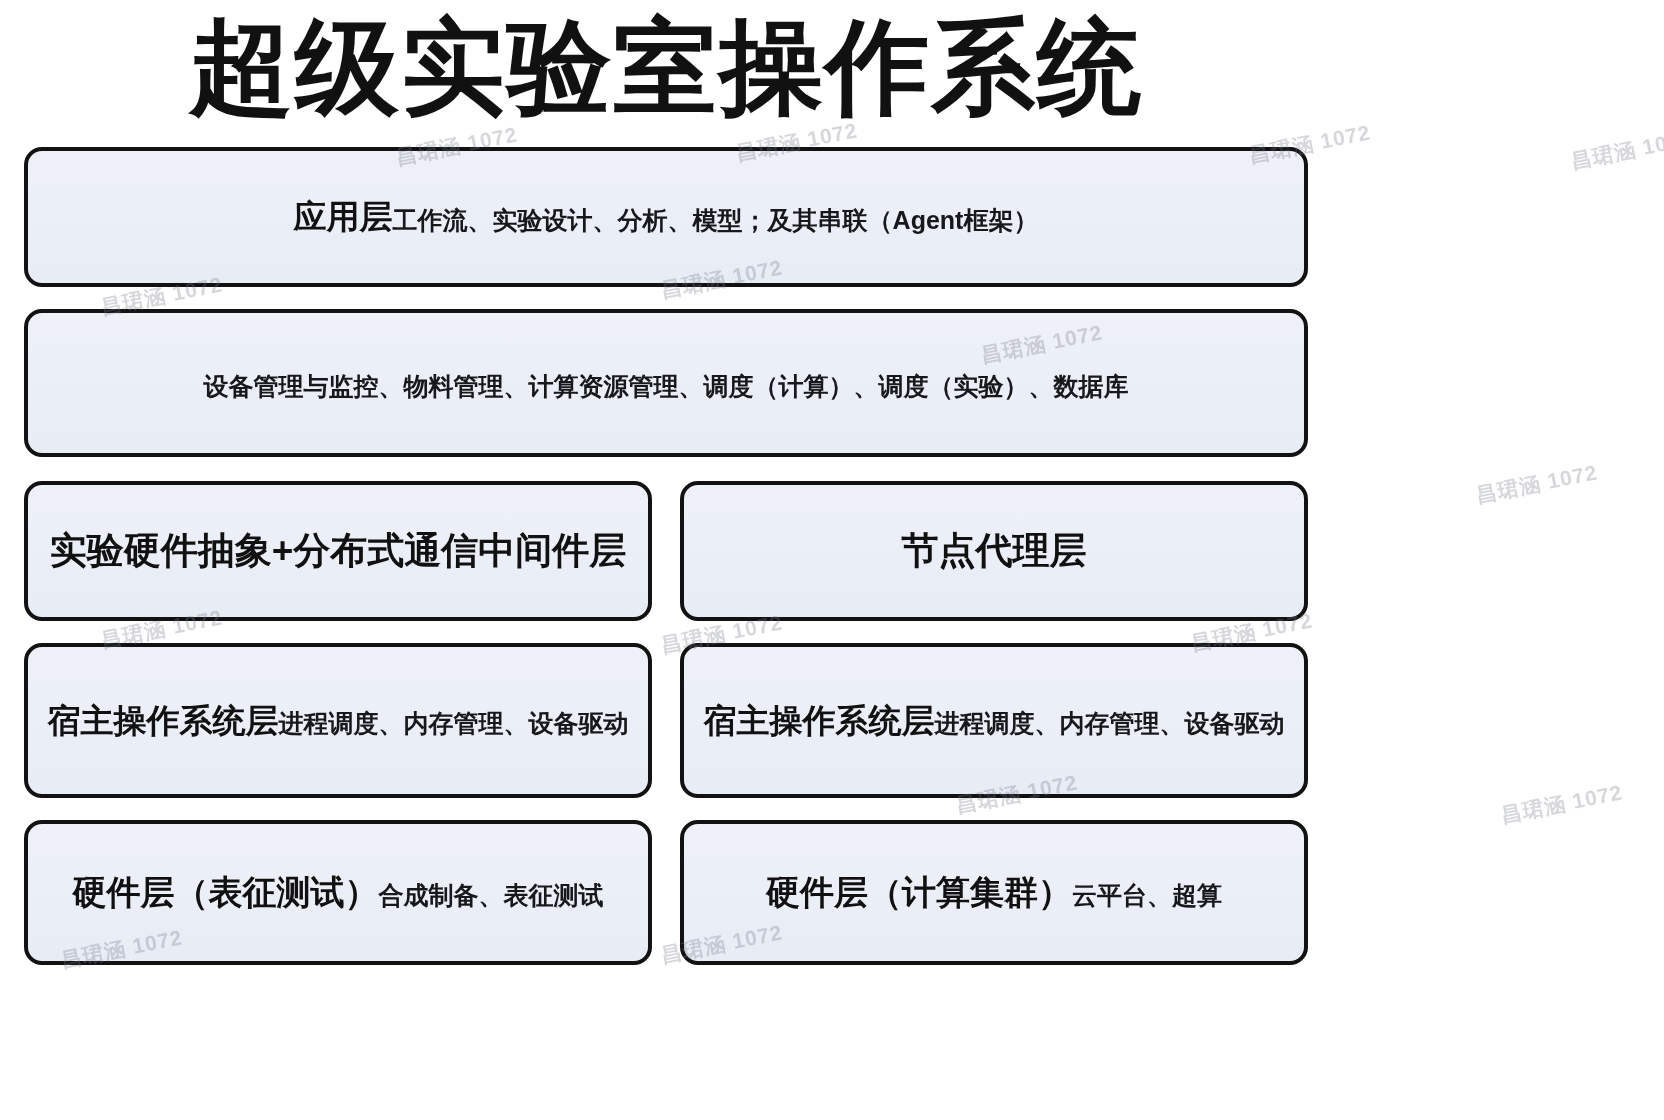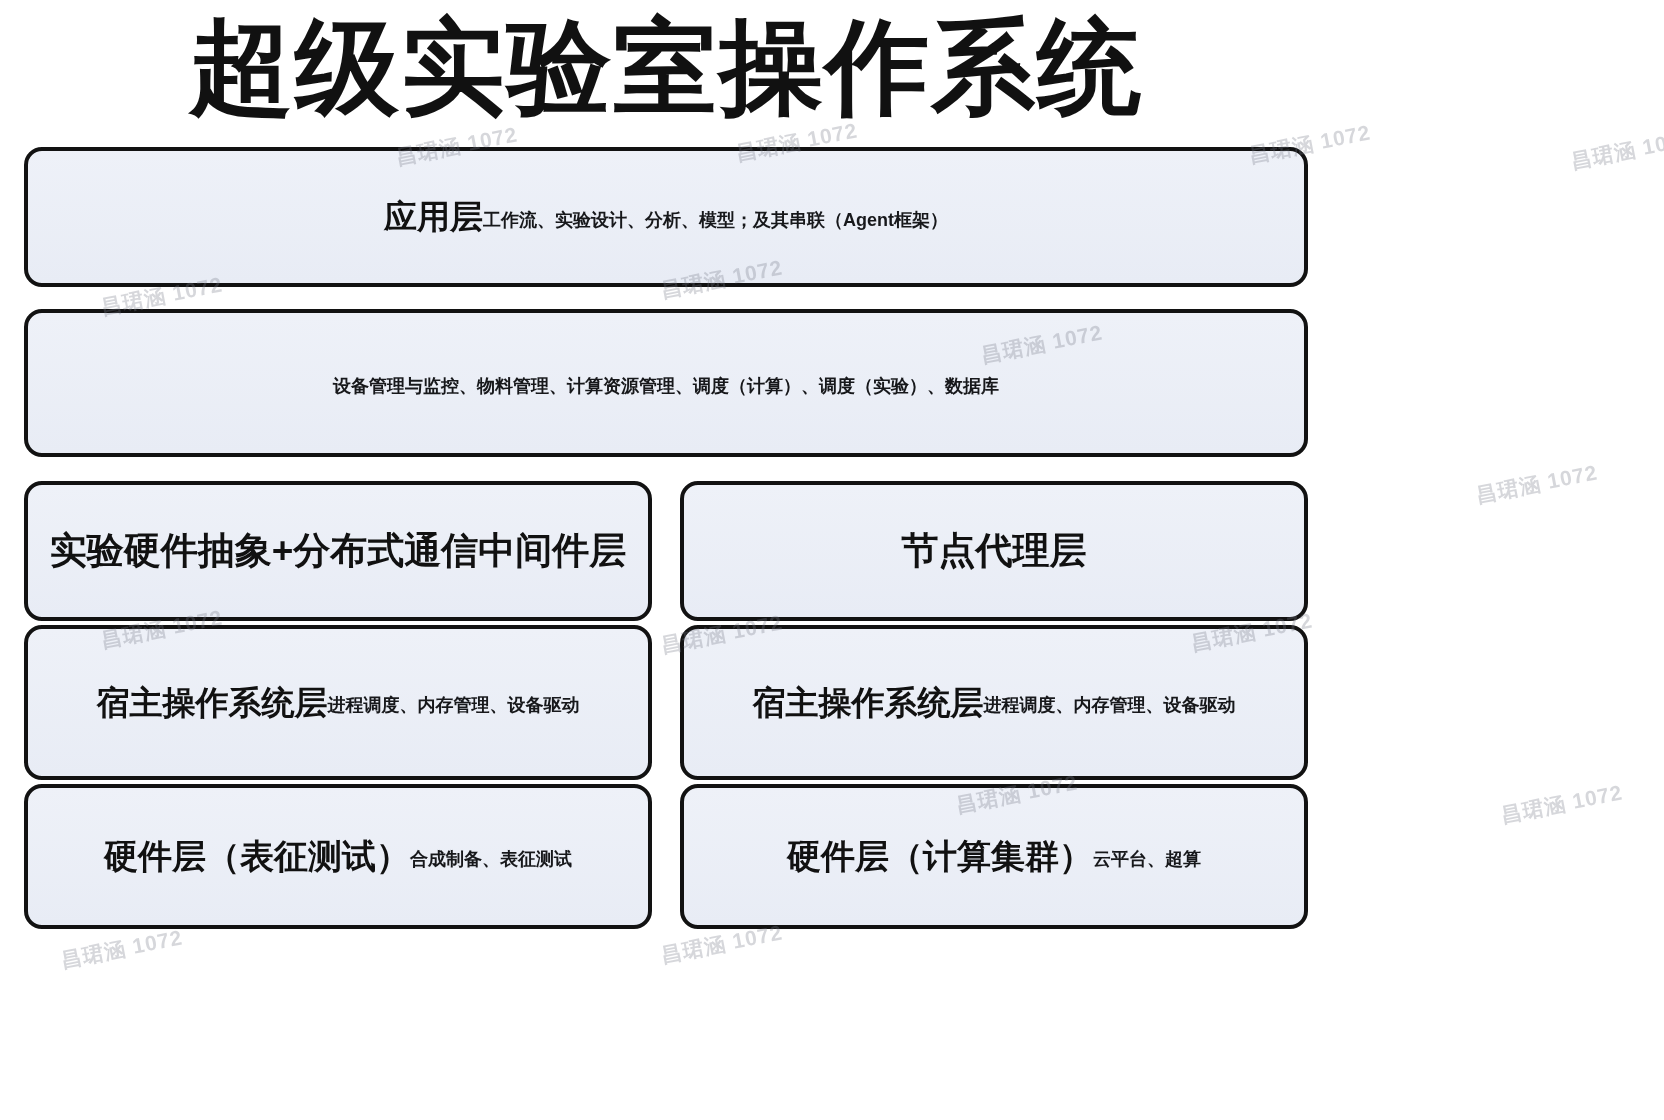--- a/index.html
+++ b/index.html
@@ -65,31 +65,31 @@
     text-align: center;
     padding: 10px 18px;
   }
   .box .head {
     font-size: 33px;
     font-weight: 800;
     line-height: 1.25;
     color: #111111;
   }
   .box .sub {
-    font-size: 18px;
+    font-size: 25px;
     font-weight: 700;
     line-height: 1.3;
     margin-top: 7px;
     color: #17181b;
   }
 
   .row {
     display: flex;
     gap: 28px;
-    margin-bottom: 4px;
+    margin-bottom: 22px;
   }
   .row > .box { flex: 1 1 0; }
 
   
   #app-layer      { height: 140px; margin-bottom: 22px; }
   #resource-layer { height: 148px; margin-bottom: 24px; }
   #row-middleware { height: 140px; }
   #row-hostos     { height: 155px; }
   #row-hardware   { height: 145px; margin-bottom: 0; }
 

